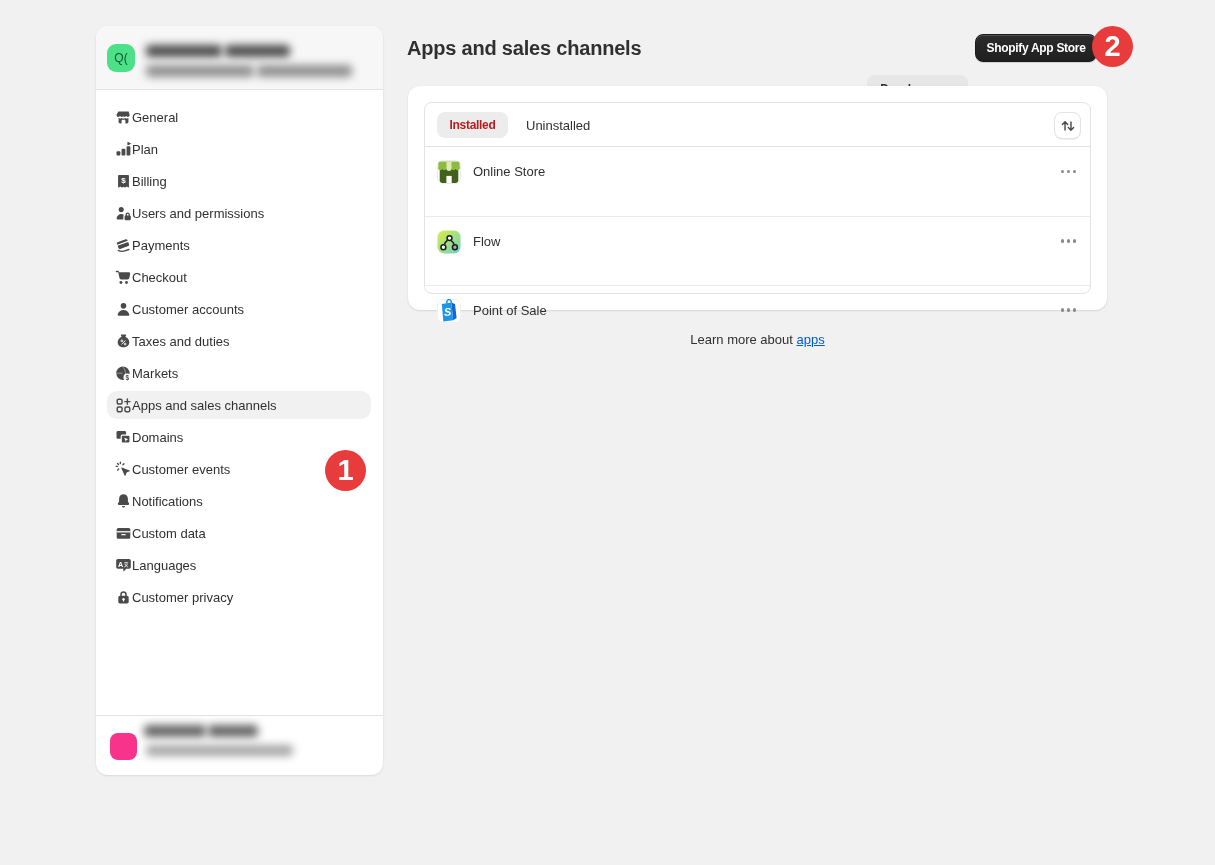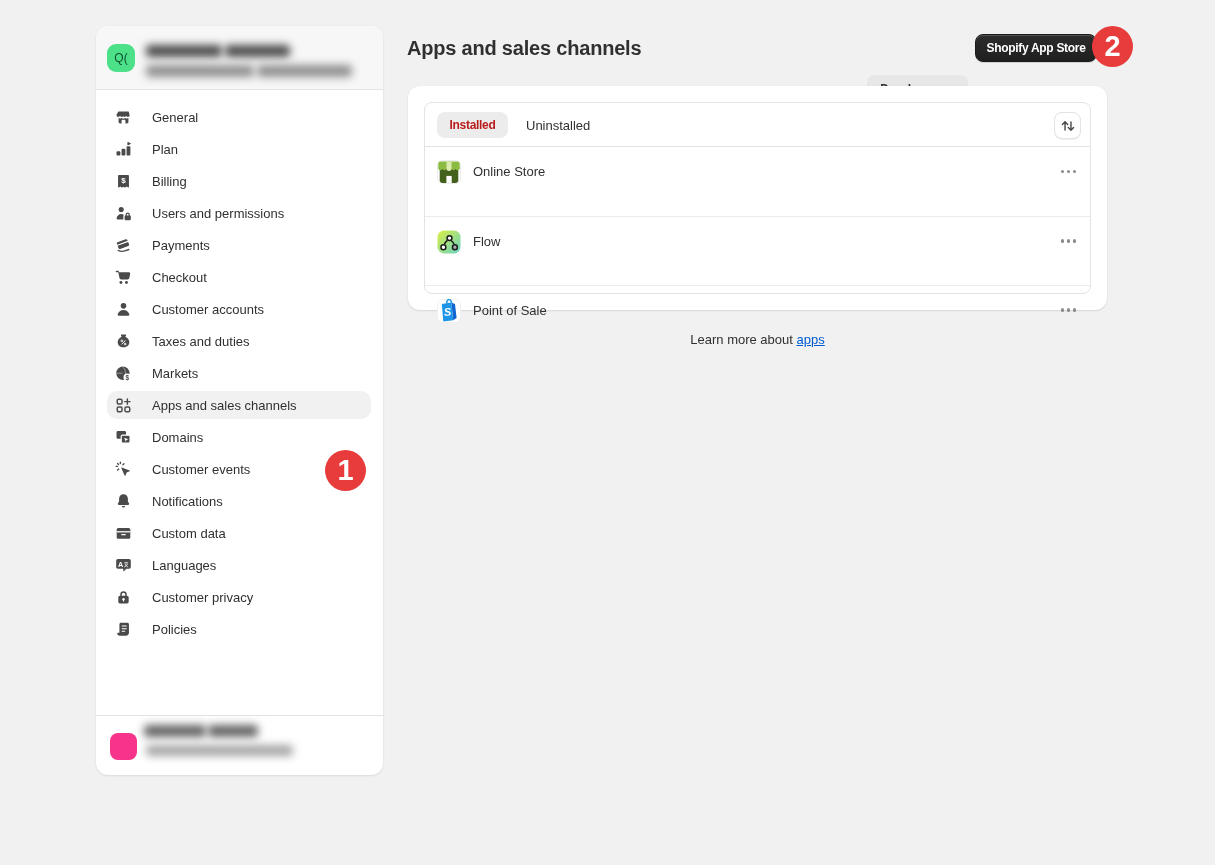--- a/index.html
+++ b/index.html
@@ -13,21 +13,21 @@
   background:#f7f7f7; border-bottom:1px solid #e3e3e3; }
 #avatar { position:absolute; left:11px; top:18px; width:28px; height:28px; border-radius:9px;
   background:#4ce088; color:#0d5231; font-size:12px;
   display:flex; align-items:center; justify-content:center; }
 .blur { position:absolute; filter:blur(4px); border-radius:4px; }
 #hb1a { left:50px; top:19px; width:76px; height:12px; background:#4a4a4a; }
 #hb1b { left:129px; top:19px; width:65px; height:12px; background:#4a4a4a; }
 #hb2a { left:50px; top:39px; width:108px; height:12px; background:#8f8f8f; }
 #hb2b { left:161px; top:39px; width:95px; height:12px; background:#8f8f8f; }
 #menu { position:absolute; left:0; top:64px; width:100%; padding-top:13px; }
-.mi { display:flex; align-items:center; gap:20px; height:28px; margin:0 12px 4px 11px;
+.mi { display:flex; align-items:center; gap:0; height:28px; margin:0 12px 4px 11px;
   padding-left:8px; border-radius:10px; font-size:13px; color:#303030; }
 .mi.sel { background:#f1f1f1; }
 .mi svg { flex:0 0 auto; }
 #sidefoot { position:absolute; left:0; top:689px; width:100%; height:60px; border-top:1px solid #e3e3e3; }
 #pavatar { position:absolute; left:14px; top:17px; width:27px; height:27px; border-radius:8px; background:#f7338c; }
 #fb1a { left:48px; top:9px; width:62px; height:12px; background:#636363; }
 #fb1b { left:112px; top:9px; width:50px; height:12px; background:#636363; }
 #fb2 { left:50px; top:29px; width:147px; height:11px; background:#a5a5a5; }
 
 
@@ -205,27 +205,20 @@
         <span>Languages</span>
       </div>
     <div class="mi">
         <svg width="17" height="17" viewBox="0 0 20 20">
           <path fill="#4a4a4a" d="M6.2 7.8V6.4a3.8 3.8 0 017.6 0v1.4h.3c1.1 0 2 .9 2 2v5.3c0 1.1-.9 2-2 2H5.9c-1.1 0-2-.9-2-2V9.8c0-1.1.9-2 2-2h.3zm1.8 0h4V6.4a2 2 0 00-4 0v1.4z"></path>
           <circle cx="10" cy="12" r="1.4" fill="#fff"></circle>
           <rect x="9.35" y="12.4" width="1.3" height="2.3" rx=".65" fill="#fff"></rect>
         </svg>
         <span>Customer privacy</span>
       </div>
-    <div class="mi">
-        <svg width="17" height="17" viewBox="0 0 20 20">
-          <path fill="#4a4a4a" d="M7 2h7.6c1 0 1.8.8 1.8 1.8v10.1c0 1.9-1.55 3.4-3.4 3.4H5.5c-1.6 0-2.9-1.3-2.9-2.9 0-.4.3-.7.7-.7h1.9V3.8C5.2 2.8 6 2 7 2z"></path>
-          <path d="M8.4 6h4.9M8.4 9h4.9M8.4 12h3" stroke="#fff" stroke-width="1.2" stroke-linecap="round"></path>
-        </svg>
-        <span>Policies</span>
-      </div>
   </div>
   <div id="sidefoot">
     <div id="pavatar"></div>
     <div class="blur" id="fb1a"></div>
     <div class="blur" id="fb1b"></div>
     <div class="blur" id="fb2"></div>
   </div>
 </div>
 
 <div id="title">Apps and sales channels</div>

